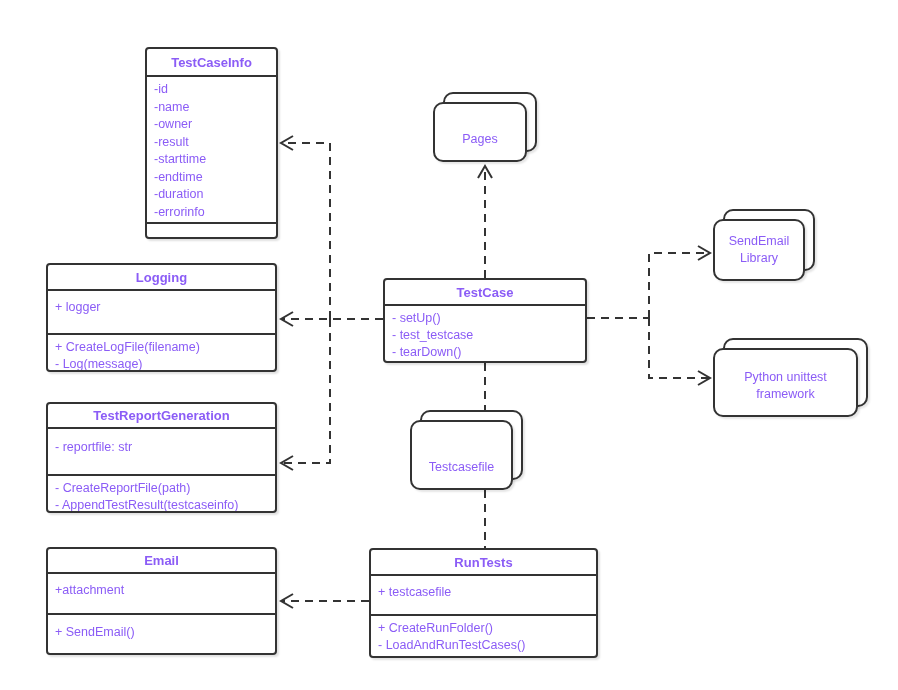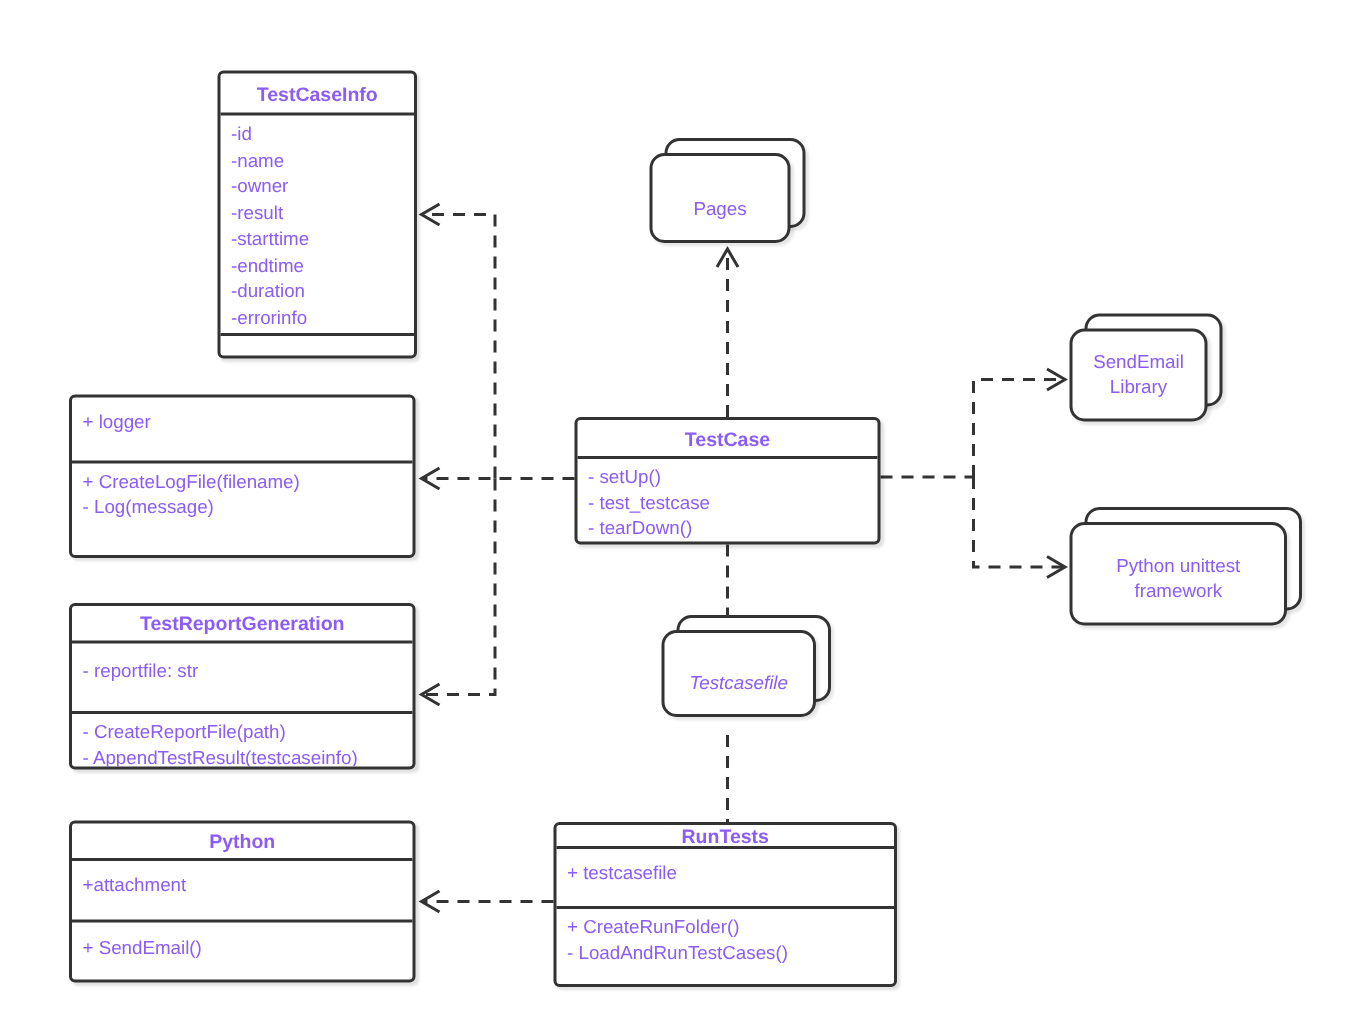--- a/index.html
+++ b/index.html
@@ -114,20 +114,21 @@
       <div class="uml-line">-result</div>
       <div class="uml-line">-starttime</div>
       <div class="uml-line">-endtime</div>
       <div class="uml-line">-duration</div>
       <div class="uml-line">-errorinfo</div>
     </div>
     <div class="uml-sec div-top" style="flex:0 0 15px; padding:0;"></div>
   </div>
 
   <div class="uml-class" style="left:46px; top:263px; width:231px; height:109px;">
+    <div class="uml-title" style="height:26px;">Logging</div>
     <div class="uml-sec" style="flex:0 0 42px;">
       <div class="uml-line">+ logger</div>
     </div>
     <div class="uml-sec div-top pad-sm" style="flex:1 1 auto;">
       <div class="uml-line">+ CreateLogFile(filename)</div>
       <div class="uml-line">- Log(message)</div>
     </div>
   </div>
 
   <div class="uml-class" style="left:46px; top:402px; width:231px; height:111px;">
@@ -135,40 +136,40 @@
     <div class="uml-sec" style="flex:0 0 45px; padding-top:10px;">
       <div class="uml-line">- reportfile: str</div>
     </div>
     <div class="uml-sec div-top pad-sm" style="flex:1 1 auto;">
       <div class="uml-line">- CreateReportFile(path)</div>
       <div class="uml-line">- AppendTestResult(testcaseinfo)</div>
     </div>
   </div>
 
   <div class="uml-class" style="left:46px; top:547px; width:231px; height:108px;">
-    <div class="uml-title" style="height:25px;">Python</div>
+    <div class="uml-title" style="height:25px;">Email</div>
     <div class="uml-sec" style="flex:0 0 39px;">
       <div class="uml-line">+attachment</div>
     </div>
     <div class="uml-sec div-top" style="flex:1 1 auto; padding-top:9px;">
       <div class="uml-line">+ SendEmail()</div>
     </div>
   </div>
 
   <div class="uml-class" style="left:383px; top:278px; width:204px; height:85px;">
     <div class="uml-title" style="height:26px;">TestCase</div>
     <div class="uml-sec pad-sm" style="flex:1 1 auto;">
       <div class="uml-line">- setUp()</div>
       <div class="uml-line">- test_testcase</div>
       <div class="uml-line">- tearDown()</div>
     </div>
   </div>
 
   <div class="uml-class" style="left:369px; top:548px; width:229px; height:110px;">
-    <div class="uml-title" style="height:16px;">RunTests</div>
+    <div class="uml-title" style="height:26px;">RunTests</div>
     <div class="uml-sec" style="flex:0 0 38px;">
       <div class="uml-line">+ testcasefile</div>
     </div>
     <div class="uml-sec div-top pad-sm" style="flex:1 1 auto;">
       <div class="uml-line">+ CreateRunFolder()</div>
       <div class="uml-line">- LoadAndRunTestCases()</div>
     </div>
   </div>
 
   <div class="stack" style="left:433px; top:102px; width:94px; height:60px;">
@@ -185,20 +186,20 @@
     </div>
   </div>
 
   <div class="stack" style="left:713px; top:348px; width:145px; height:69px;">
     <div class="stack-back"></div>
     <div class="stack-front">
       <span>Python unittest framework</span>
     </div>
   </div>
 
-  <div class="stack" style="left:441px; top:420px; width:103px; height:58px;font-style:italic;">
+  <div class="stack" style="left:410px; top:420px; width:103px; height:70px;">
     <div class="stack-back"></div>
     <div class="stack-front">
       <span>Testcasefile</span>
     </div>
   </div>
 
 </div>
 
 </body></html>

